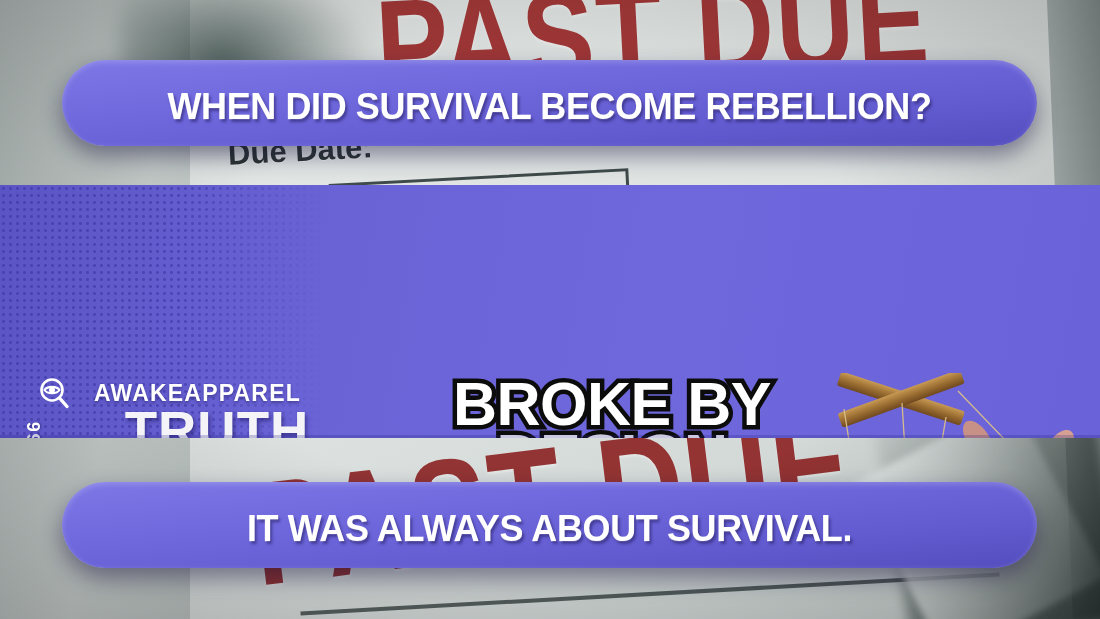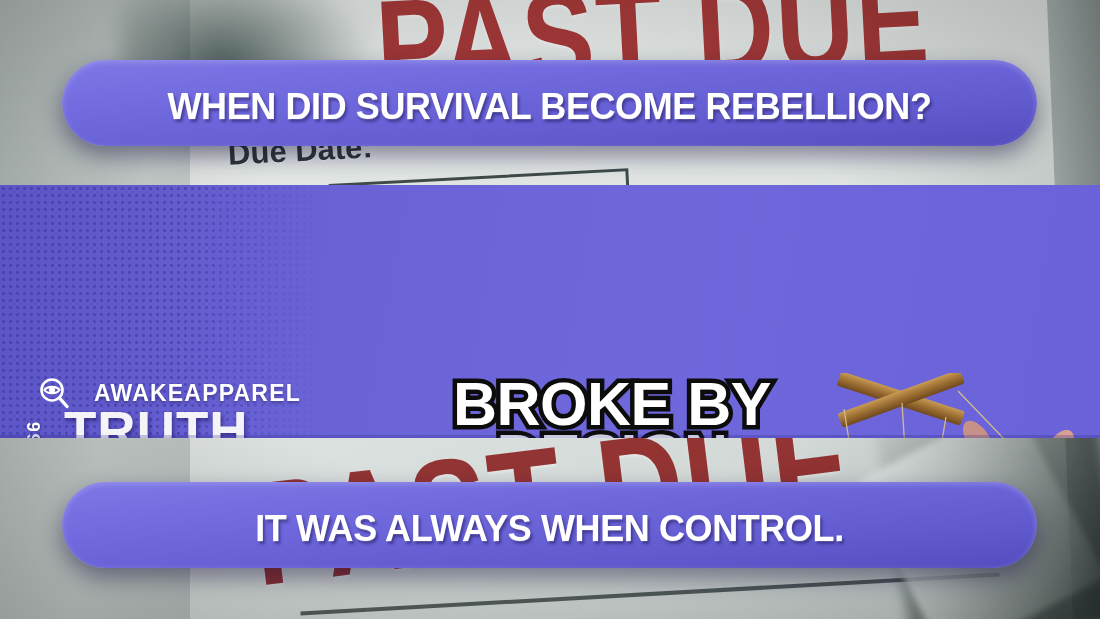--- a/index.html
+++ b/index.html
@@ -124,21 +124,21 @@
 
   
   .brand { position:absolute; left:30px; top:192px; width:340px; }
   .brand-row { display:flex; align-items:center; gap:22px; padding-left:8px; }
   .brand-mark { width:34px; height:32px; flex:0 0 auto; }
   .brand-name {
     color:#fff; font-weight:bold; font-size:23px; letter-spacing:1.2px;
     text-shadow:0 2px 3px rgba(25,20,80,.45);
   }
   .brand-truth {
-    text-align:left; color:#f3f3f8; font-weight:bold;
+    text-align:center; color:#f3f3f8; font-weight:bold;
     font-size:53px; line-height:.92; letter-spacing:1px;
     margin-top:-2px; padding-left:34px;
     text-shadow:2px 3px 4px rgba(30,24,95,.55);
   }
 
   
   .headline { position:absolute; left:382px; top:193px; width:460px; text-align:center; }
   .hl-main {
     color:#fff; font-weight:bold; font-size:61px; line-height:.86;
     letter-spacing:-0.5px;
@@ -302,16 +302,16 @@
     </div>
 
     <div class="band-bottom-edge"></div>
   </div>
 
   <div class="pill" id="pill-top">
     <span class="pill-text">WHEN DID SURVIVAL BECOME REBELLION?</span>
   </div>
 
   <div class="pill" id="pill-bottom">
-    <span class="pill-text">IT WAS ALWAYS WHEN CONTROL.</span>
+    <span class="pill-text">IT WAS ALWAYS ABOUT SURVIVAL.</span>
   </div>
 
 </div>
 
 </body></html>

